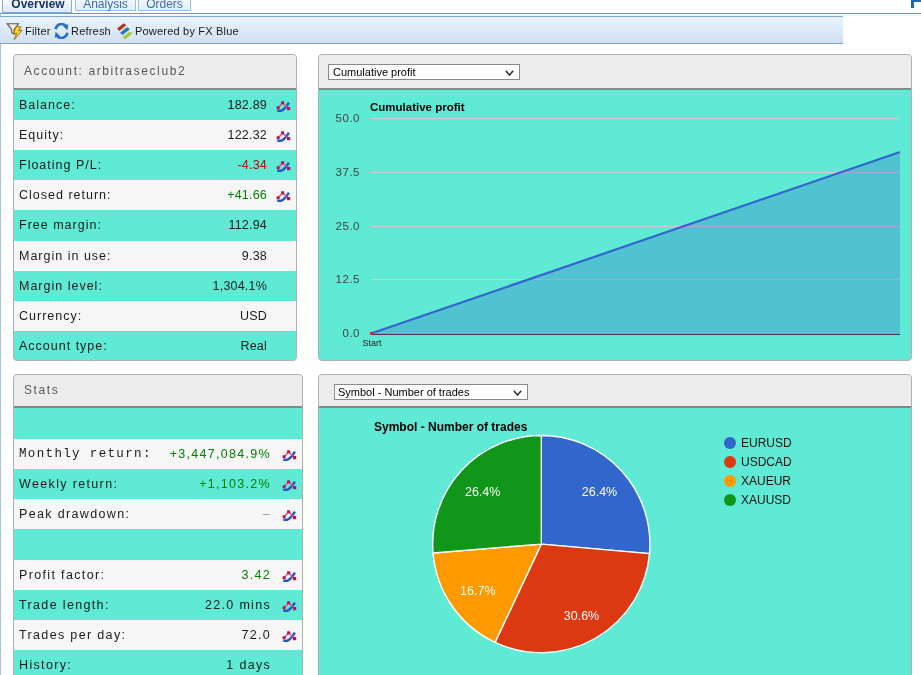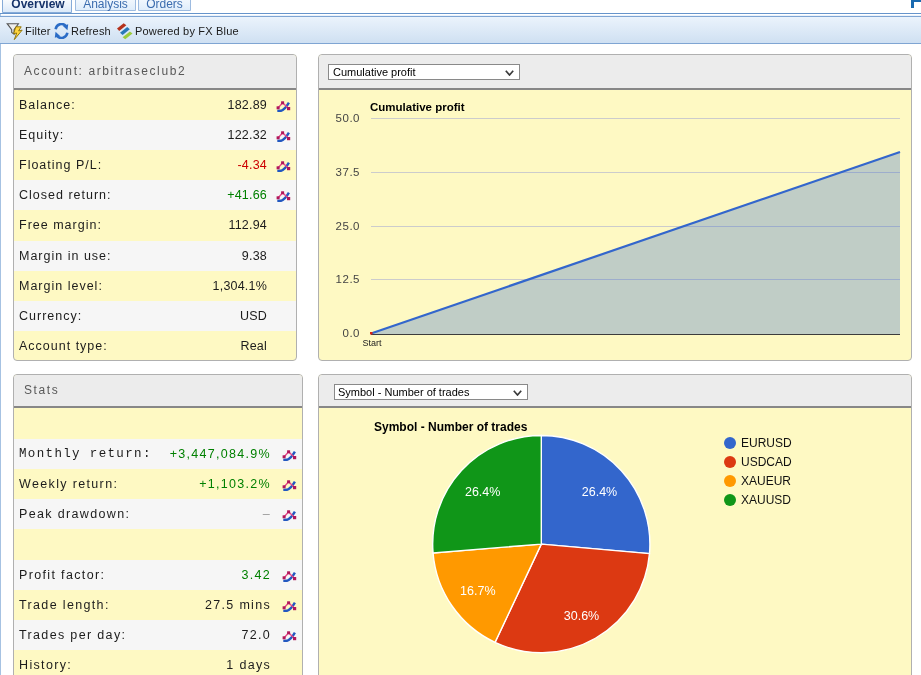--- a/index.html
+++ b/index.html
@@ -9,28 +9,28 @@
 .tab{position:absolute;top:-4px;box-sizing:border-box;border:1px solid #9dbbe0;
   border-radius:3px 3px 0 0;text-align:center;}
 .tab-on{left:2px;width:70px;height:17px;background:linear-gradient(#ffffff,#dbe9f9);
   border-color:#86abd8;z-index:3;}
 .tab-off{height:15px;background:linear-gradient(#f6fafe,#dfedfb);z-index:1;}
 .tab span{position:absolute;left:0;right:0;top:1px;font-size:12px;line-height:12px;}
 .tab-on span{color:#16336b;font-weight:bold;left:2px;}
 .tab-off span{color:#3b6cae;}
 #tabline{left:0;top:12.7px;width:921px;height:1.7px;background:#6694cb;z-index:2;}
 
-#toolbar{left:0;top:16px;width:921px;height:26px;border-top:1px solid #7fa5d3;
+#toolbar{left:0;top:16px;width:843px;height:26px;border-top:1px solid #7fa5d3;
   border-bottom:1px solid #7fa5d3;background:linear-gradient(#ebf3fc,#cfe0f2);z-index:4;}
 .tbtext{position:absolute;top:7.5px;font-size:11px;color:#1a1a1a;letter-spacing:0.2px;}
 
 #leftline{left:0;top:14px;width:1px;height:661px;background:#a6c2e2;}
 
 .panel{position:absolute;box-sizing:border-box;border:1px solid #b0b0b0;
-  border-radius:4px;background:#fef9c3;overflow:hidden;}
+  border-radius:4px;background:#5eead4;overflow:hidden;}
 .phead{position:absolute;left:0;top:0;right:0;background:#ececec;
   border-bottom:2px solid #878787;}
 .phead span{position:absolute;left:10px;font-size:12px;color:#585858;letter-spacing:1.6px;}
 .row{position:absolute;left:0;right:0;}
 .row.alt{background:#f6f6f6;}
 .rlabel{position:absolute;left:5px;font-size:12.5px;color:#1c1c1c;letter-spacing:1.0px;}
 .rvalue{position:absolute;font-size:12.5px;color:#1c1c1c;letter-spacing:0.2px;}
 #p-stats .rlabel{letter-spacing:1.35px;}
 #p-stats .rvalue{letter-spacing:1.3px;}
 .iconwrap{position:absolute;width:15px;height:12px;}
@@ -192,21 +192,21 @@
       <span class="iconwrap" style="right:5px;top:9px;"><svg class="ricon" width="15" height="12" viewBox="0 0 15 12">
           <path d="M1.3,9.9 L5,9.8 C7.6,9.2 10.3,6.2 12.9,1.7" fill="none" stroke="#2358c0" stroke-width="2.4"></path>
           <polyline points="2,7 6.6,1.7 12.6,7.6" fill="none" stroke="#e8488a" stroke-width="1.4"></polyline>
           <rect x="0.6" y="5.3" width="3" height="3" fill="#b0175a"></rect>
           <rect x="5.1" y="0.3" width="3" height="3" fill="#b0175a"></rect>
           <rect x="11" y="6" width="3.2" height="3.2" fill="#b0175a"></rect>
         </svg></span>
     </div>
 <div class="row" style="top:214.7px;height:30.1px;">
       <span class="rlabel" style="top:8px;">Trade length:</span>
-      <span class="rvalue" style="top:8px;right:31px;">27.5 mins</span>
+      <span class="rvalue" style="top:8px;right:31px;">22.0 mins</span>
       <span class="iconwrap" style="right:5px;top:9px;"><svg class="ricon" width="15" height="12" viewBox="0 0 15 12">
           <path d="M1.3,9.9 L5,9.8 C7.6,9.2 10.3,6.2 12.9,1.7" fill="none" stroke="#2358c0" stroke-width="2.4"></path>
           <polyline points="2,7 6.6,1.7 12.6,7.6" fill="none" stroke="#e8488a" stroke-width="1.4"></polyline>
           <rect x="0.6" y="5.3" width="3" height="3" fill="#b0175a"></rect>
           <rect x="5.1" y="0.3" width="3" height="3" fill="#b0175a"></rect>
           <rect x="11" y="6" width="3.2" height="3.2" fill="#b0175a"></rect>
         </svg></span>
     </div>
 <div class="row alt" style="top:244.8px;height:30.1px;">
       <span class="rlabel" style="top:8px;">Trades per day:</span>

